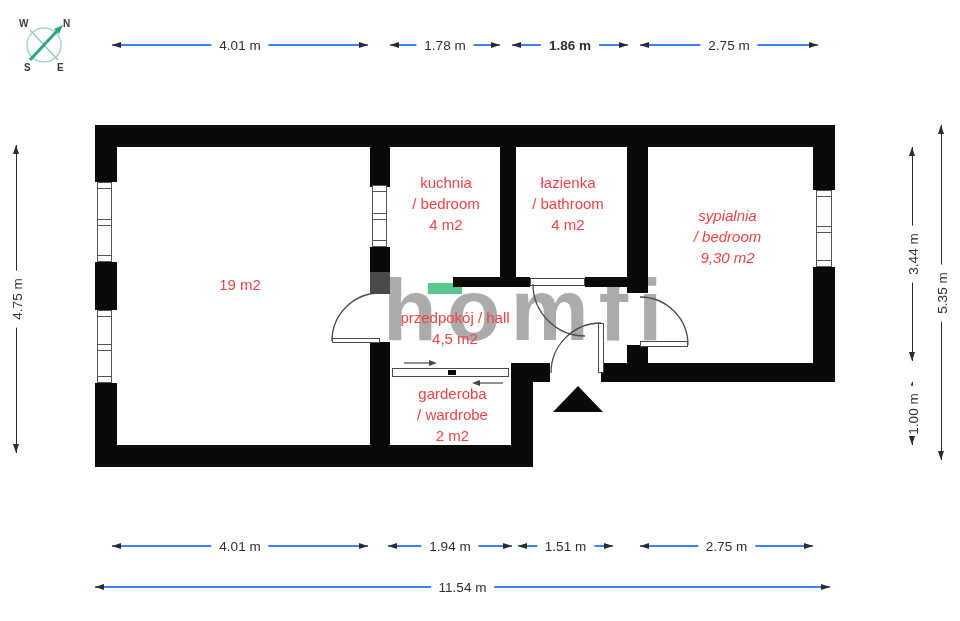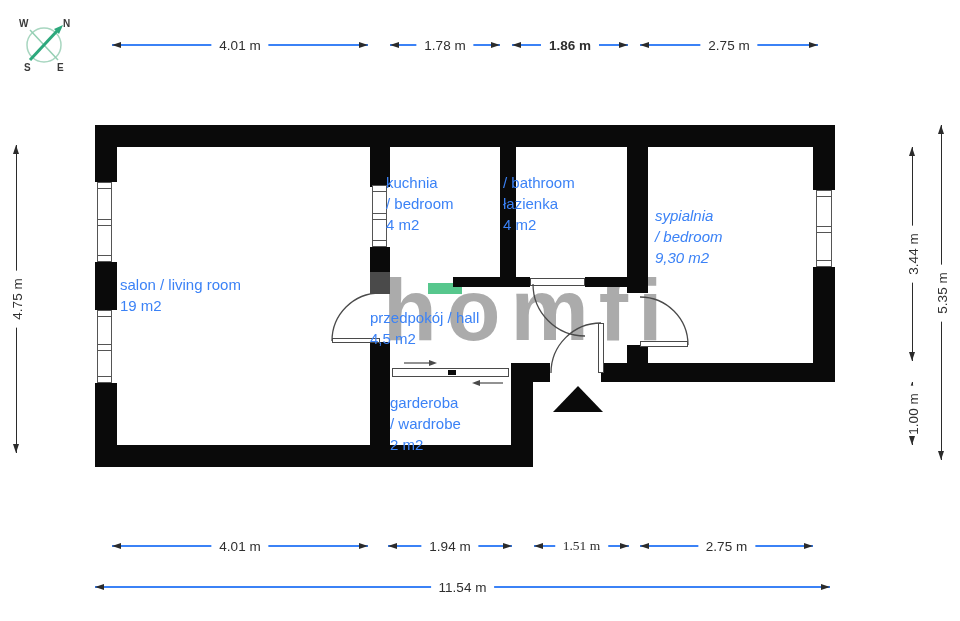--- a/index.html
+++ b/index.html
@@ -12,21 +12,21 @@
   .window{position:absolute;background:#ffffff;border:1px solid #555;z-index:2;box-sizing:border-box;}
   .window i{position:absolute;left:-1px;right:-1px;height:5px;background:#ffffff;border:1px solid #555;}
   .window i.t{top:-1px;} .window i.m{top:50%;margin-top:-3px;} .window i.b{bottom:-1px;}
   
   .leaf{position:absolute;background:#ffffff;border:1px solid #4a4a4a;z-index:2;box-sizing:border-box;}
   
   .watermark{position:absolute;left:383px;top:266px;z-index:1;color:#a3a3a3;opacity:.9;
              font-size:88px;font-weight:bold;letter-spacing:10px;line-height:1;}
   .wm-accent{position:absolute;left:428px;top:283px;width:34px;height:11px;z-index:2;}
   
-  .room{position:absolute;z-index:4;text-align:left;color:#3b82f6;font-size:15px;line-height:21px;}
+  .room{position:absolute;z-index:4;text-align:center;color:#ef4444;font-size:15px;line-height:21px;}
   .room span{display:block;}
   
   .dim-h{position:absolute;height:0;border-top:2px solid #3b82f6;z-index:1;}
   .dim-h::before{content:"";position:absolute;left:0;top:-4px;width:0;height:0;
     border-right:9px solid #2b2b2b;border-top:3.5px solid transparent;border-bottom:3.5px solid transparent;}
   .dim-h::after{content:"";position:absolute;right:0;top:-4px;width:0;height:0;
     border-left:9px solid #2b2b2b;border-top:3.5px solid transparent;border-bottom:3.5px solid transparent;}
   .dim-h span{position:absolute;left:50%;top:-1px;transform:translate(-50%,-50%);
     background:#fff;padding:0 8px;font-size:13.5px;color:#2f2f2f;white-space:nowrap;}
   .dim-v{position:absolute;width:0;border-left:1px solid #2b2b2b;z-index:1;}
@@ -116,43 +116,42 @@
     <path d="M 533 284 A 52 52 0 0 0 585 336" fill="none" stroke="#4a4a4a" stroke-width="1.3"></path>
     <path d="M 640 297 A 48 48 0 0 1 688 345" fill="none" stroke="#4a4a4a" stroke-width="1.3"></path>
     <path d="M 601 323 A 50 50 0 0 0 551 373" fill="none" stroke="#4a4a4a" stroke-width="1.3"></path>
     <line x1="404" y1="363" x2="429" y2="363" stroke="#4a4a4a" stroke-width="1.2"></line>
     <polygon points="429,360 437,363 429,366" fill="#4a4a4a"></polygon>
     <line x1="503" y1="383" x2="480" y2="383" stroke="#4a4a4a" stroke-width="1.2"></line>
     <polygon points="480,380 472,383 480,386" fill="#4a4a4a"></polygon>
   </svg>
 
   <div class="room" style="left:120px;top:274px;width:240px;">
-    <span>salon / living room</span>
     <span>19 m2</span>
   </div>
   <div class="room" style="left:386px;top:172px;width:120px;">
     <span>kuchnia</span>
     <span>/ bedroom</span>
     <span>4 m2</span>
   </div>
   <div class="room" style="left:503px;top:172px;width:130px;">
+    <span>łazienka</span>
     <span>/ bathroom</span>
-    <span>łazienka</span>
     <span>4 m2</span>
   </div>
   <div class="room" style="left:655px;top:205px;width:145px;font-style:italic;">
     <span>sypialnia</span>
     <span>/ bedroom</span>
     <span>9,30 m2</span>
   </div>
   <div class="room" style="left:370px;top:307px;width:170px;">
     <span>przedpokój / hall</span>
     <span>4,5 m2</span>
   </div>
-  <div class="room" style="left:390px;top:392px;width:125px;">
+  <div class="room" style="left:390px;top:383px;width:125px;">
     <span>garderoba</span>
     <span>/ wardrobe</span>
     <span>2 m2</span>
   </div>
 
   <div class="dim-h" style="left:112px;top:44px;width:256px;">
       <span>4.01 m</span>
     </div>
   <div class="dim-h" style="left:390px;top:44px;width:110px;">
       <span>1.78 m</span>
@@ -177,21 +176,21 @@
   <div class="dim-v" style="left:941px;top:125px;height:335px;">
       <span>5.35 m</span>
     </div>
 
   <div class="dim-h" style="left:112px;top:545px;width:256px;">
       <span>4.01 m</span>
     </div>
   <div class="dim-h" style="left:388px;top:545px;width:124px;">
       <span>1.94 m</span>
     </div>
-  <div class="dim-h" style="left:534px;top:545px;width:95px;font-family:Liberation Serif, serif;">
+  <div class="dim-h" style="left:518px;top:545px;width:95px;">
       <span>1.51 m</span>
     </div>
   <div class="dim-h" style="left:640px;top:545px;width:173px;">
       <span>2.75 m</span>
     </div>
 
   <div class="dim-h" style="left:95px;top:578px;width:735px;margin-top:8px;">
       <span>11.54 m</span>
     </div>
 

